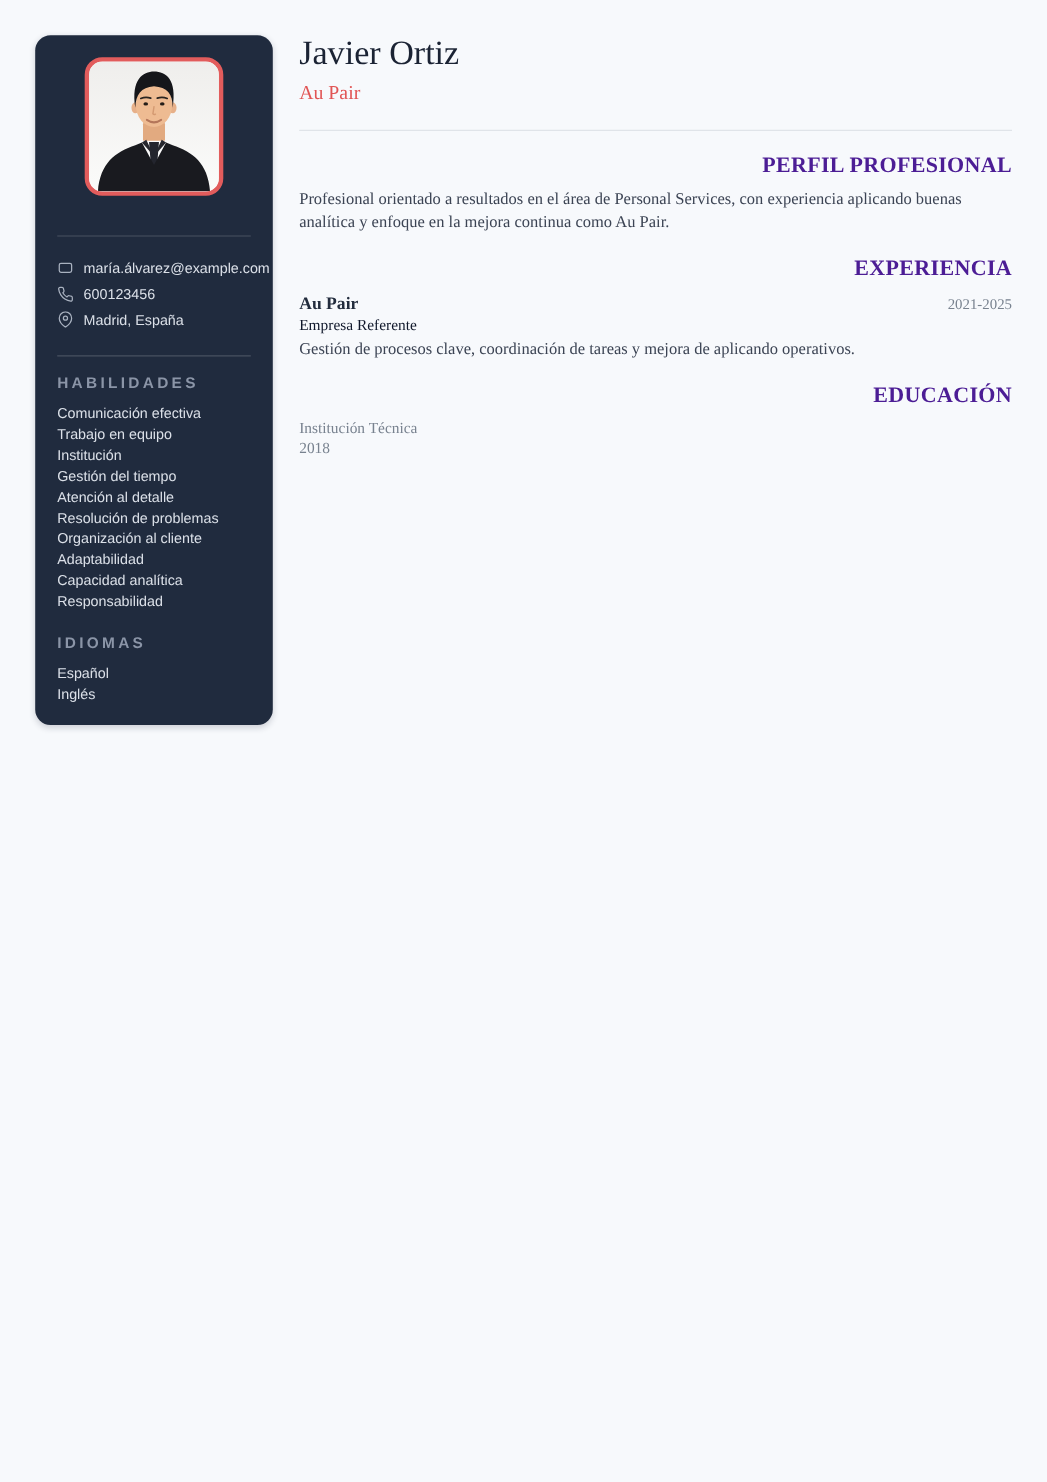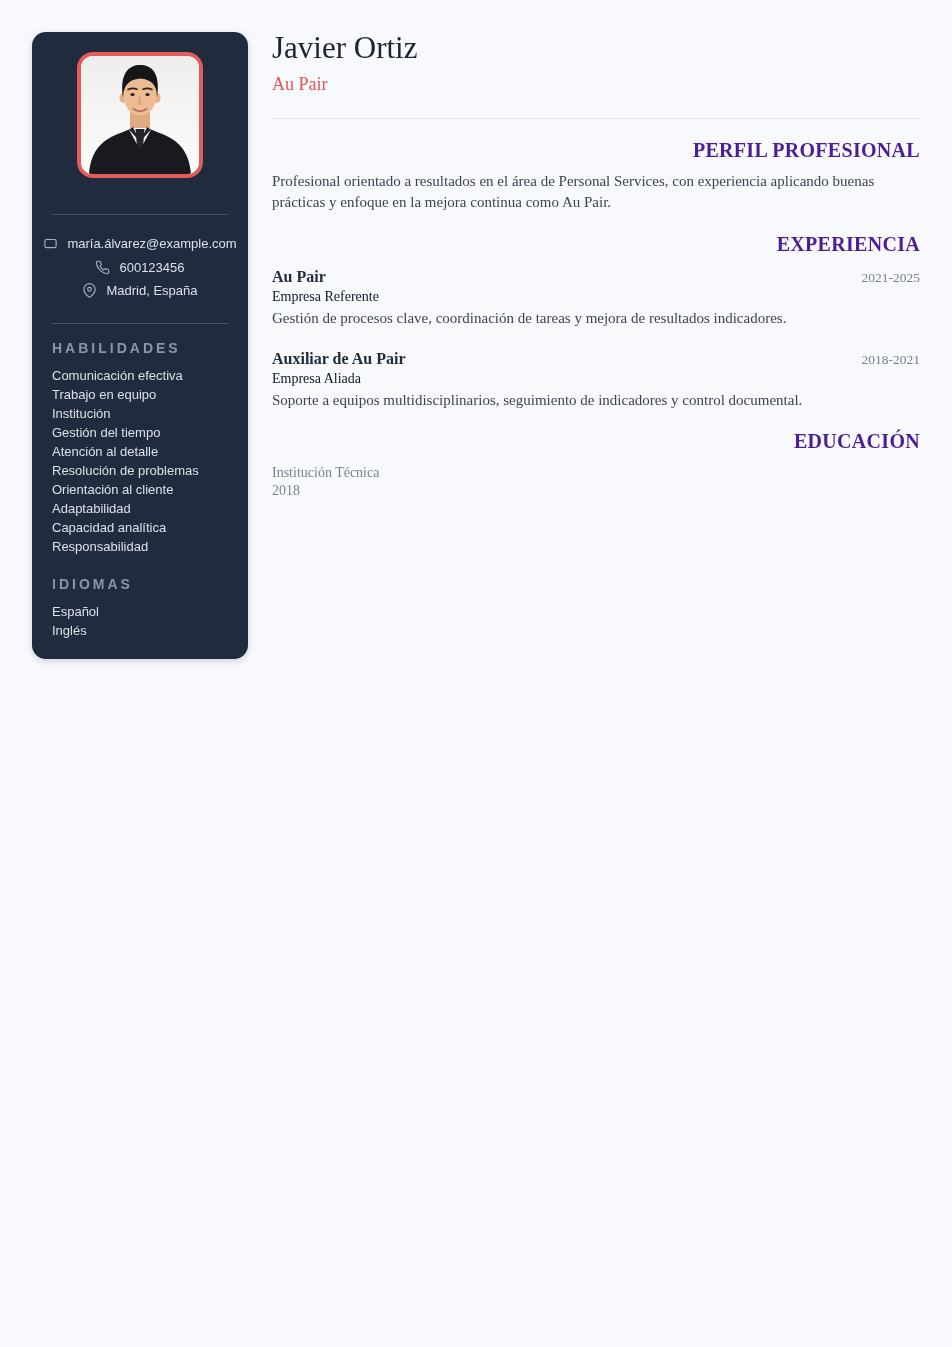--- a/index.html
+++ b/index.html
@@ -37,21 +37,20 @@
     margin: 0;
   }
   .divider-photo { margin-top: 36px; }
   .divider-skills { margin-top: 20px; }
   .contact { list-style: none; margin: 17px 0 0 0; padding: 0; }
   .contact li {
     display: flex; align-items: center;
     font-size: 13px; line-height: 23.5px;
     color: #dbe0e8;
     white-space: nowrap;
-    justify-content: center;
   }
   .cicon { width: 15px; height: 15px; margin-right: 9px; flex: none; display: inline-flex; }
   .cicon svg { width: 15px; height: 15px; stroke: #a9b2c0; fill: none; stroke-width: 1.8; stroke-linecap: round; stroke-linejoin: round; }
   .side-heading {
     margin: 16px 0 10px 0;
     font-size: 14px; font-weight: bold;
     letter-spacing: 3px;
     color: #8b95a7;
   }
   .side-list { list-style: none; margin: 0; padding: 0; }
@@ -183,21 +182,21 @@
     <hr class="side-divider divider-skills">
 
     <h3 class="side-heading">HABILIDADES</h3>
     <ul class="side-list">
       <li>Comunicación efectiva</li>
       <li>Trabajo en equipo</li>
       <li>Institución</li>
       <li>Gestión del tiempo</li>
       <li>Atención al detalle</li>
       <li>Resolución de problemas</li>
-      <li>Orientación al cliente</li>
+      <li>Organización al cliente</li>
       <li>Adaptabilidad</li>
       <li>Capacidad analítica</li>
       <li>Responsabilidad</li>
     </ul>
 
     <h3 class="side-heading lang-heading">IDIOMAS</h3>
     <ul class="side-list">
       <li>Español</li>
       <li>Inglés</li>
     </ul>
@@ -206,43 +205,35 @@
 
   <main class="main">
 
     <h1 class="person-name">Javier Ortiz</h1>
     <div class="person-title">Au Pair</div>
 
     <hr class="main-divider">
 
     <section>
       <h2 class="section-heading">PERFIL PROFESIONAL</h2>
-      <p class="profile-text">Profesional orientado a resultados en el área de Personal Services, con experiencia aplicando buenas prácticas y enfoque en la mejora continua como Au Pair.</p>
+      <p class="profile-text">Profesional orientado a resultados en el área de Personal Services, con experiencia aplicando buenas analítica y enfoque en la mejora continua como Au Pair.</p>
     </section>
 
     <section>
       <h2 class="section-heading">EXPERIENCIA</h2>
 
       <div class="job">
         <div class="job-head">
           <h3 class="job-title">Au Pair</h3>
           <span class="job-dates">2021-2025</span>
         </div>
         <div class="job-company">Empresa Referente</div>
-        <p class="job-desc">Gestión de procesos clave, coordinación de tareas y mejora de resultados indicadores.</p>
+        <p class="job-desc">Gestión de procesos clave, coordinación de tareas y mejora de aplicando operativos.</p>
       </div>
 
-      <div class="job">
-        <div class="job-head">
-          <h3 class="job-title">Auxiliar de Au Pair</h3>
-          <span class="job-dates">2018-2021</span>
-        </div>
-        <div class="job-company">Empresa Aliada</div>
-        <p class="job-desc">Soporte a equipos multidisciplinarios, seguimiento de indicadores y control documental.</p>
-      </div>
     </section>
 
     <section>
       <h2 class="section-heading">EDUCACIÓN</h2>
       <div class="edu-block">
         <div class="edu-institution">Institución Técnica</div>
         <div class="edu-year">2018</div>
       </div>
     </section>
 

